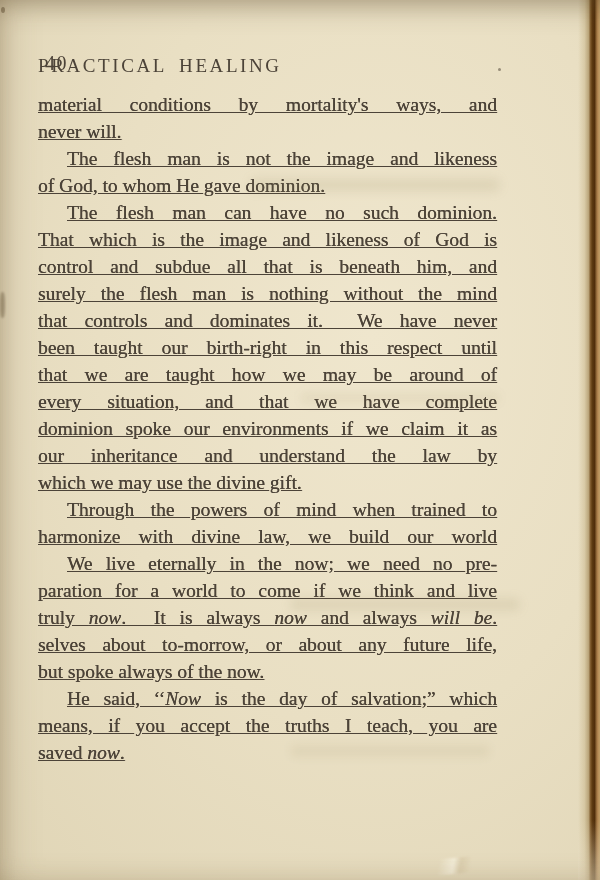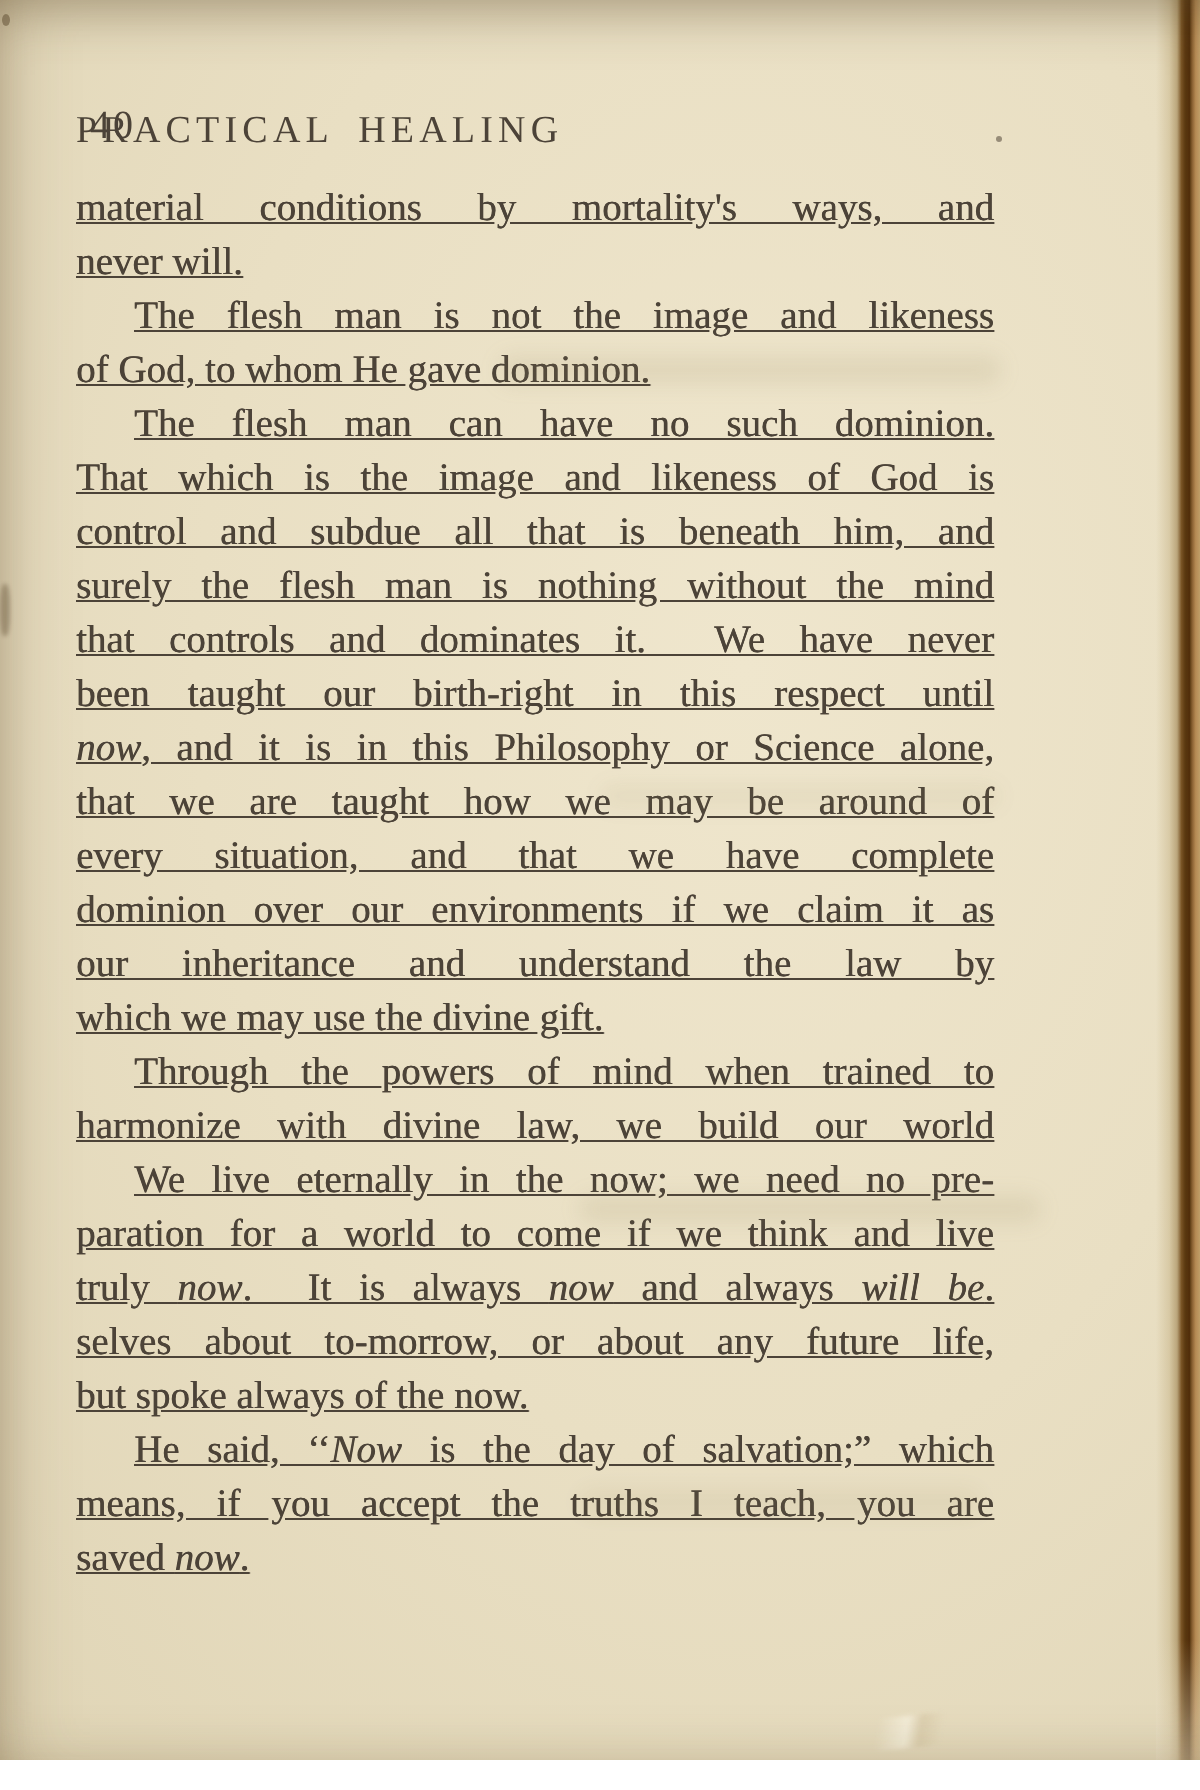--- a/index.html
+++ b/index.html
@@ -83,24 +83,23 @@
       <div class="line just"><span>material conditions by mortality's ways, and</span></div>
       <div class="line"><span>never will.</span></div>
       <div class="line just indent"><span>The flesh man is not the image and likeness</span></div>
       <div class="line"><span>of God, to whom He gave dominion.</span></div>
       <div class="line just indent"><span>The flesh man can have no such dominion.</span></div>
       <div class="line just"><span>That which is the image and likeness of God is</span></div>
       <div class="line just"><span>control and subdue all that is beneath him, and</span></div>
       <div class="line just"><span>surely the flesh man is nothing without the mind</span></div>
       <div class="line just"><span>that controls and dominates it.&nbsp; We have never</span></div>
       <div class="line just"><span>been taught our birth-right in this respect until</span></div>
-      <div class="line just"><i>now</i><span>, and it is in this Philosophy or Science alone,</span></div>
       <div class="line just"><span>that we are taught how we may be around of</span></div>
       <div class="line just"><span>every situation, and that we have complete</span></div>
-      <div class="line just"><span>dominion over our environments if we claim it as</span></div>
+      <div class="line just"><span>dominion spoke our environments if we claim it as</span></div>
       <div class="line just"><span>our inheritance and understand the law by</span></div>
       <div class="line"><span>which we may use the divine gift.</span></div>
       <div class="line just indent"><span>Through the powers of mind when trained to</span></div>
       <div class="line just"><span>harmonize with divine law, we build our world</span></div>
       <div class="line just indent"><span>We live eternally in the now; we need no pre-</span></div>
       <div class="line just"><span>paration for a world to come if we think and live</span></div>
       <div class="line just"><span>truly </span><i>now</i><span>.&nbsp; It is always </span><i>now</i><span> and always </span><i>will be</i><span>.</span></div>
       <div class="line just"><span>selves about to-morrow, or about any future life,</span></div>
       <div class="line"><span>but spoke always of the now.</span></div>
       <div class="line just indent"><span>He said, ‘‘</span><i>Now</i><span> is the day of salvation;” which</span></div>

